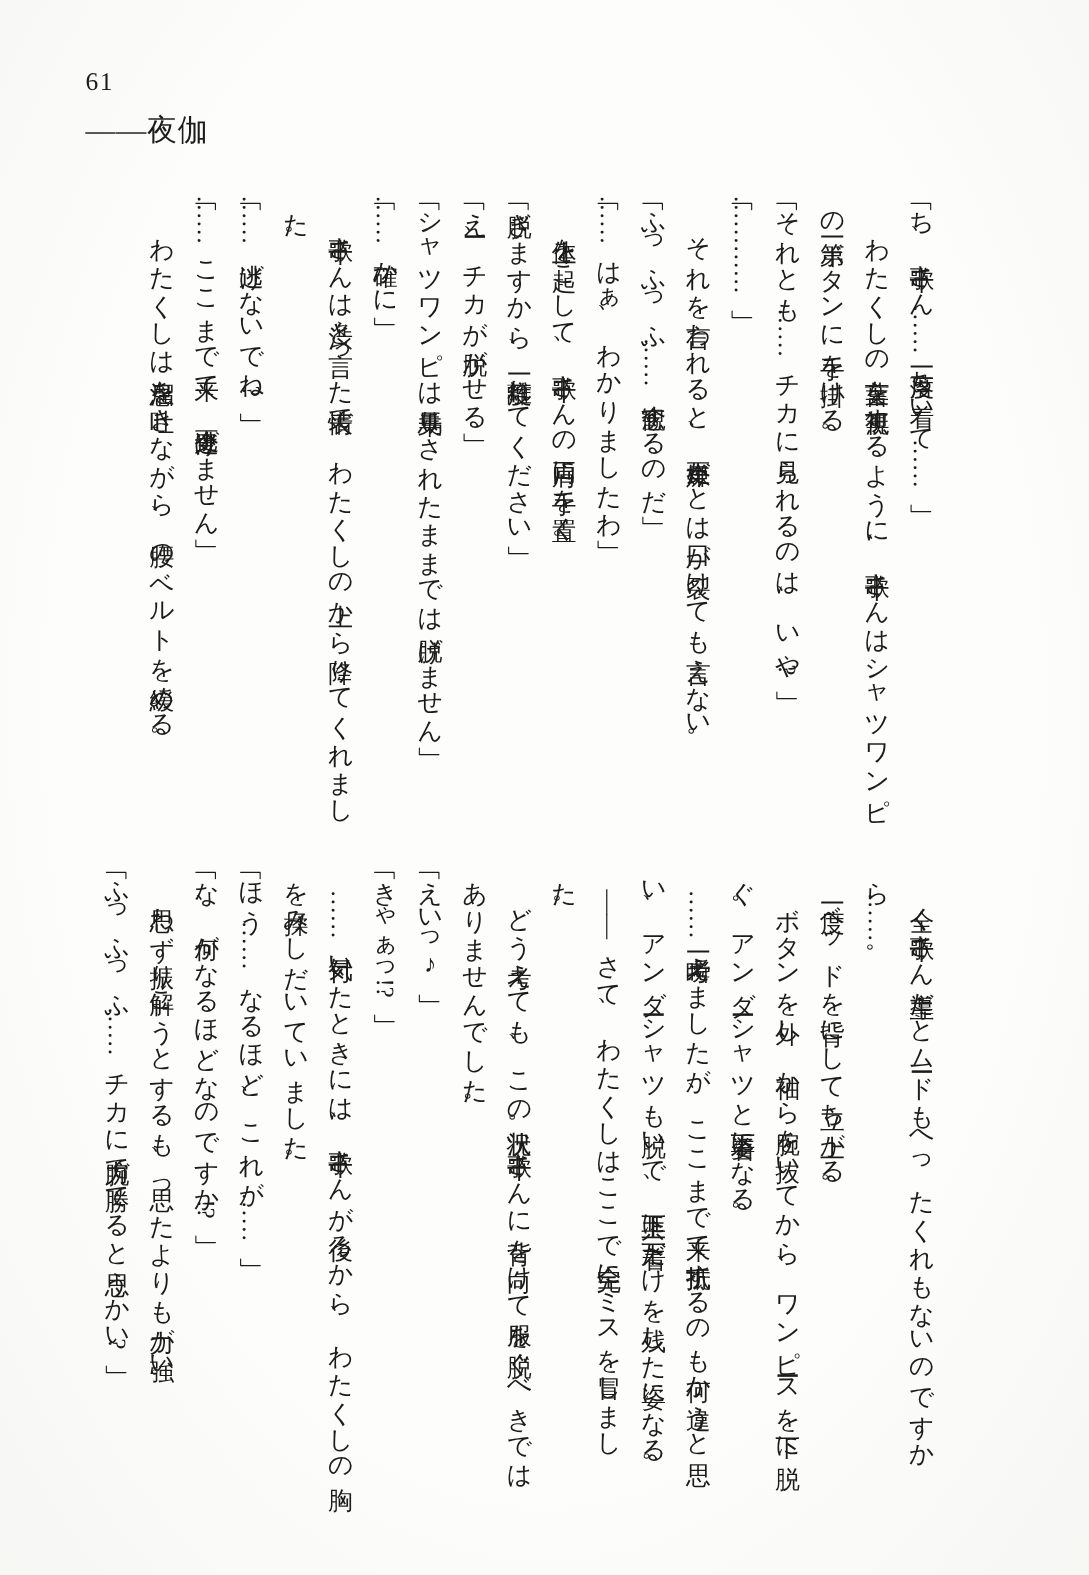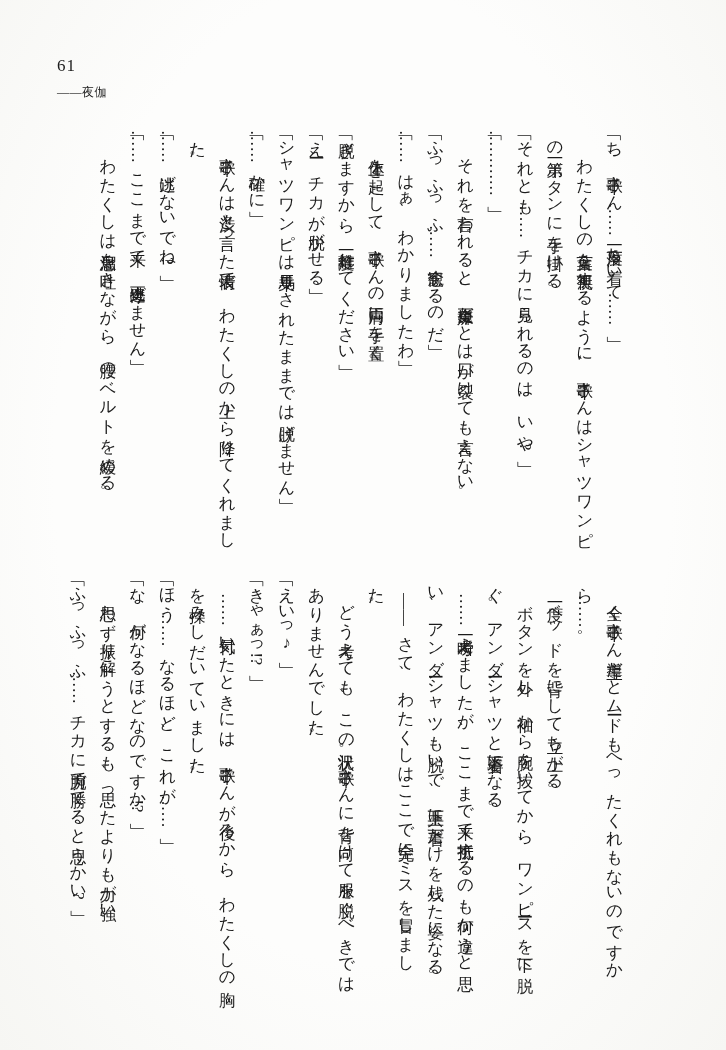--- a/index.html
+++ b/index.html
@@ -14,29 +14,28 @@
     background: #fbfbf9;
     background-image: radial-gradient(ellipse at 50% 45%, #fdfdfc 60%, #f6f6f3 100%);
     overflow: hidden;
     font-family: "Liberation Serif", "DejaVu Serif", serif;
     color: #1c1c1c;
   }
   .pagehead {
     position: absolute;
     left: 57px;
     top: 44px;
-    margin-top: 11px;
   }
   .page-number {
     font-size: 17px;
     line-height: 1.3;
     letter-spacing: 1px;
   }
   .running-title {
-    font-size: 12px;
+    font-size: 20px;
     margin-top: 7px;
     letter-spacing: 0.5px;
     white-space: nowrap;
   }
   .vblock {
     position: absolute;
     writing-mode: vertical-rl;
     text-orientation: mixed;
     font-size: 16.5px;
     line-height: 29.8px;

